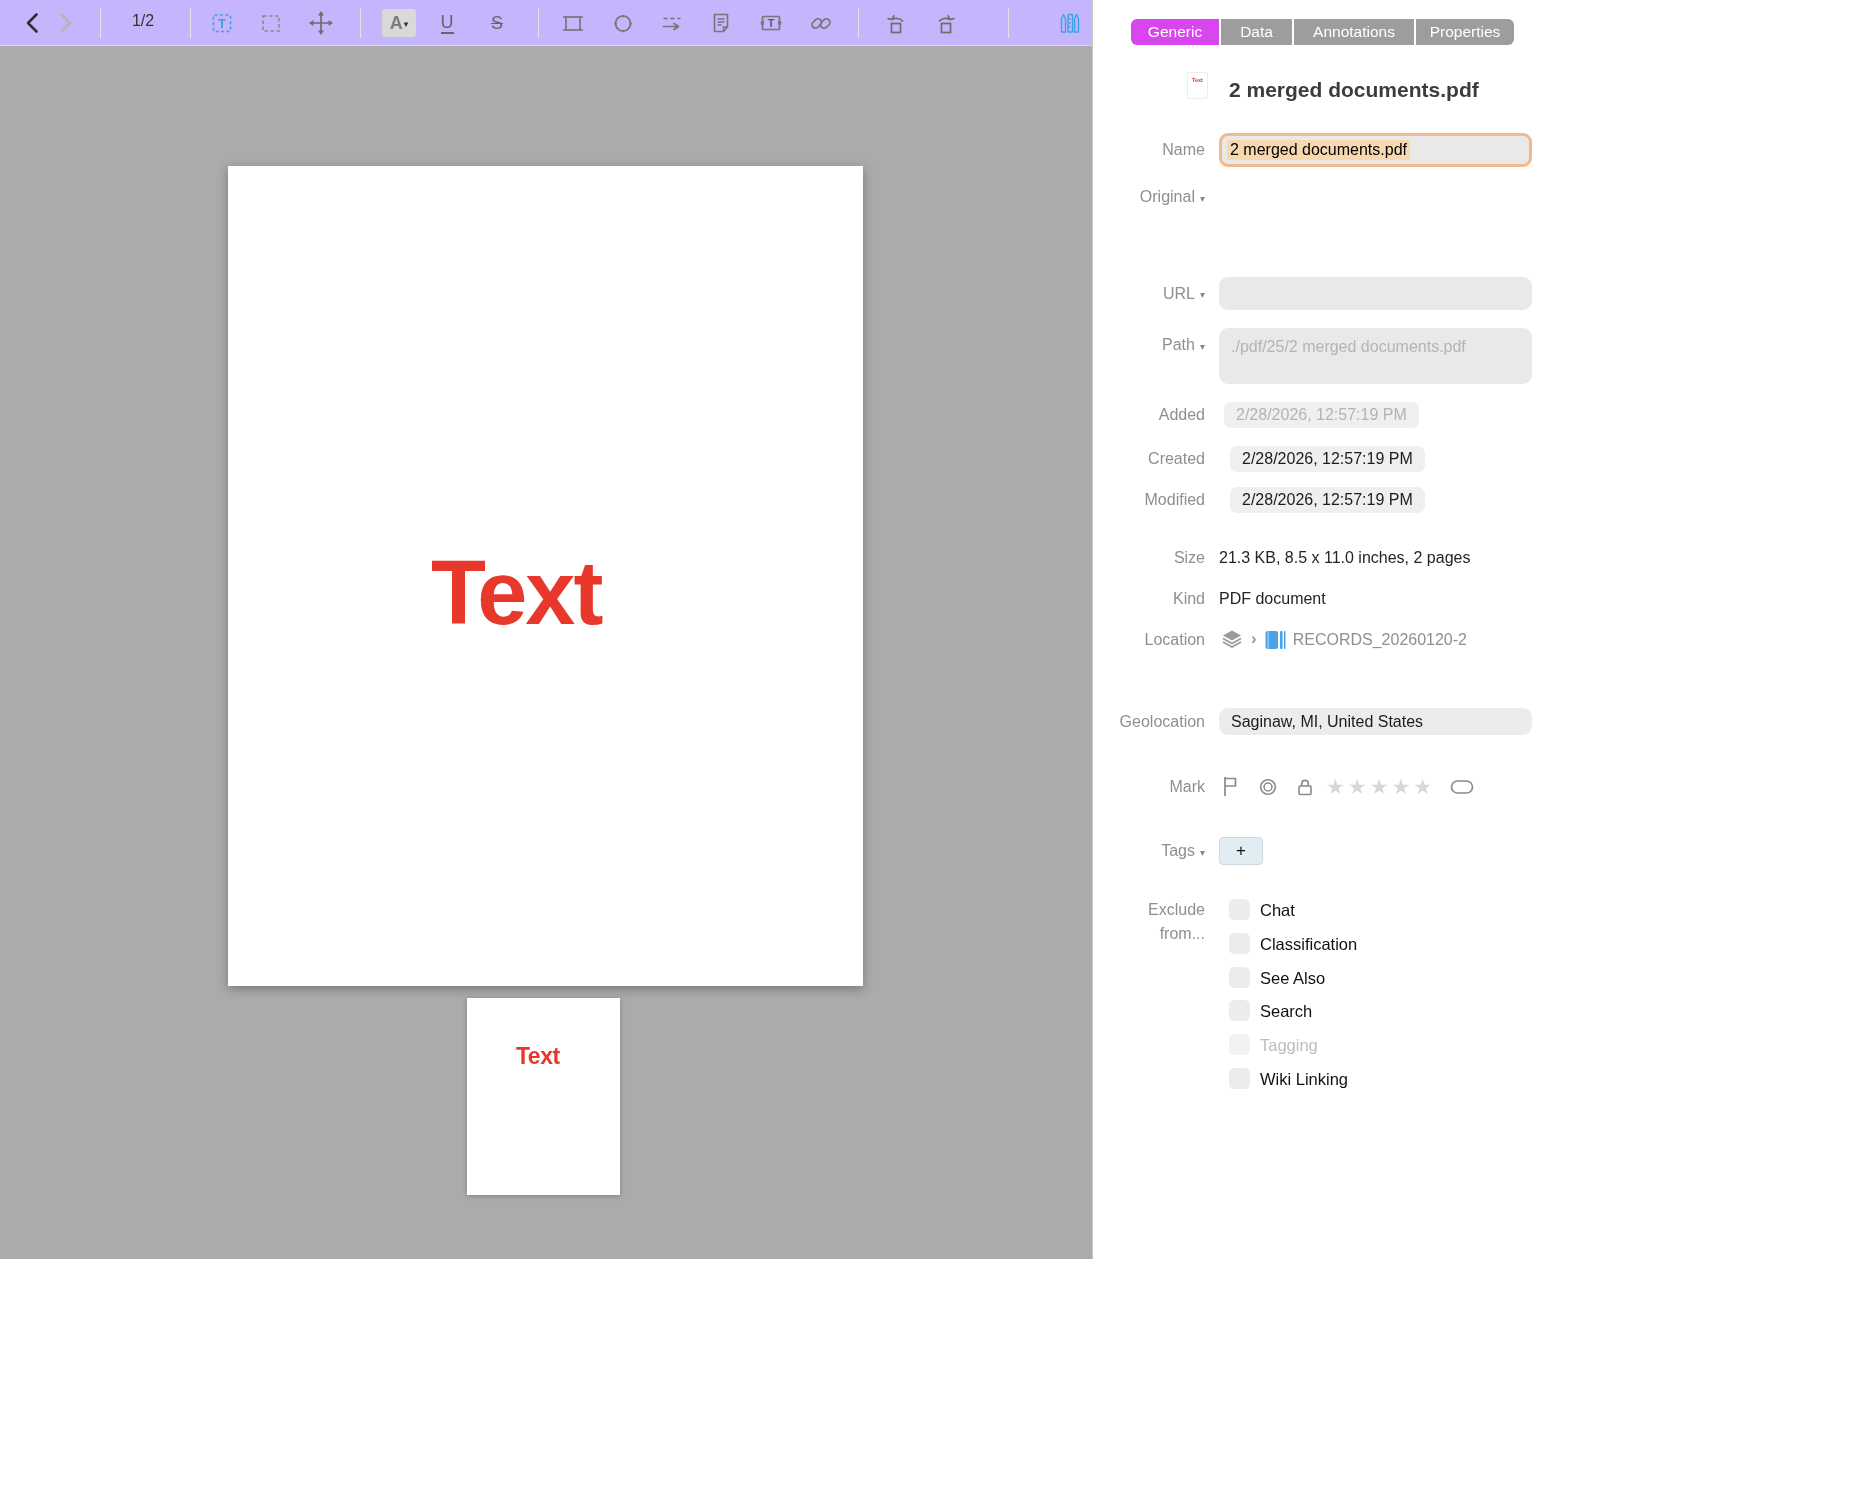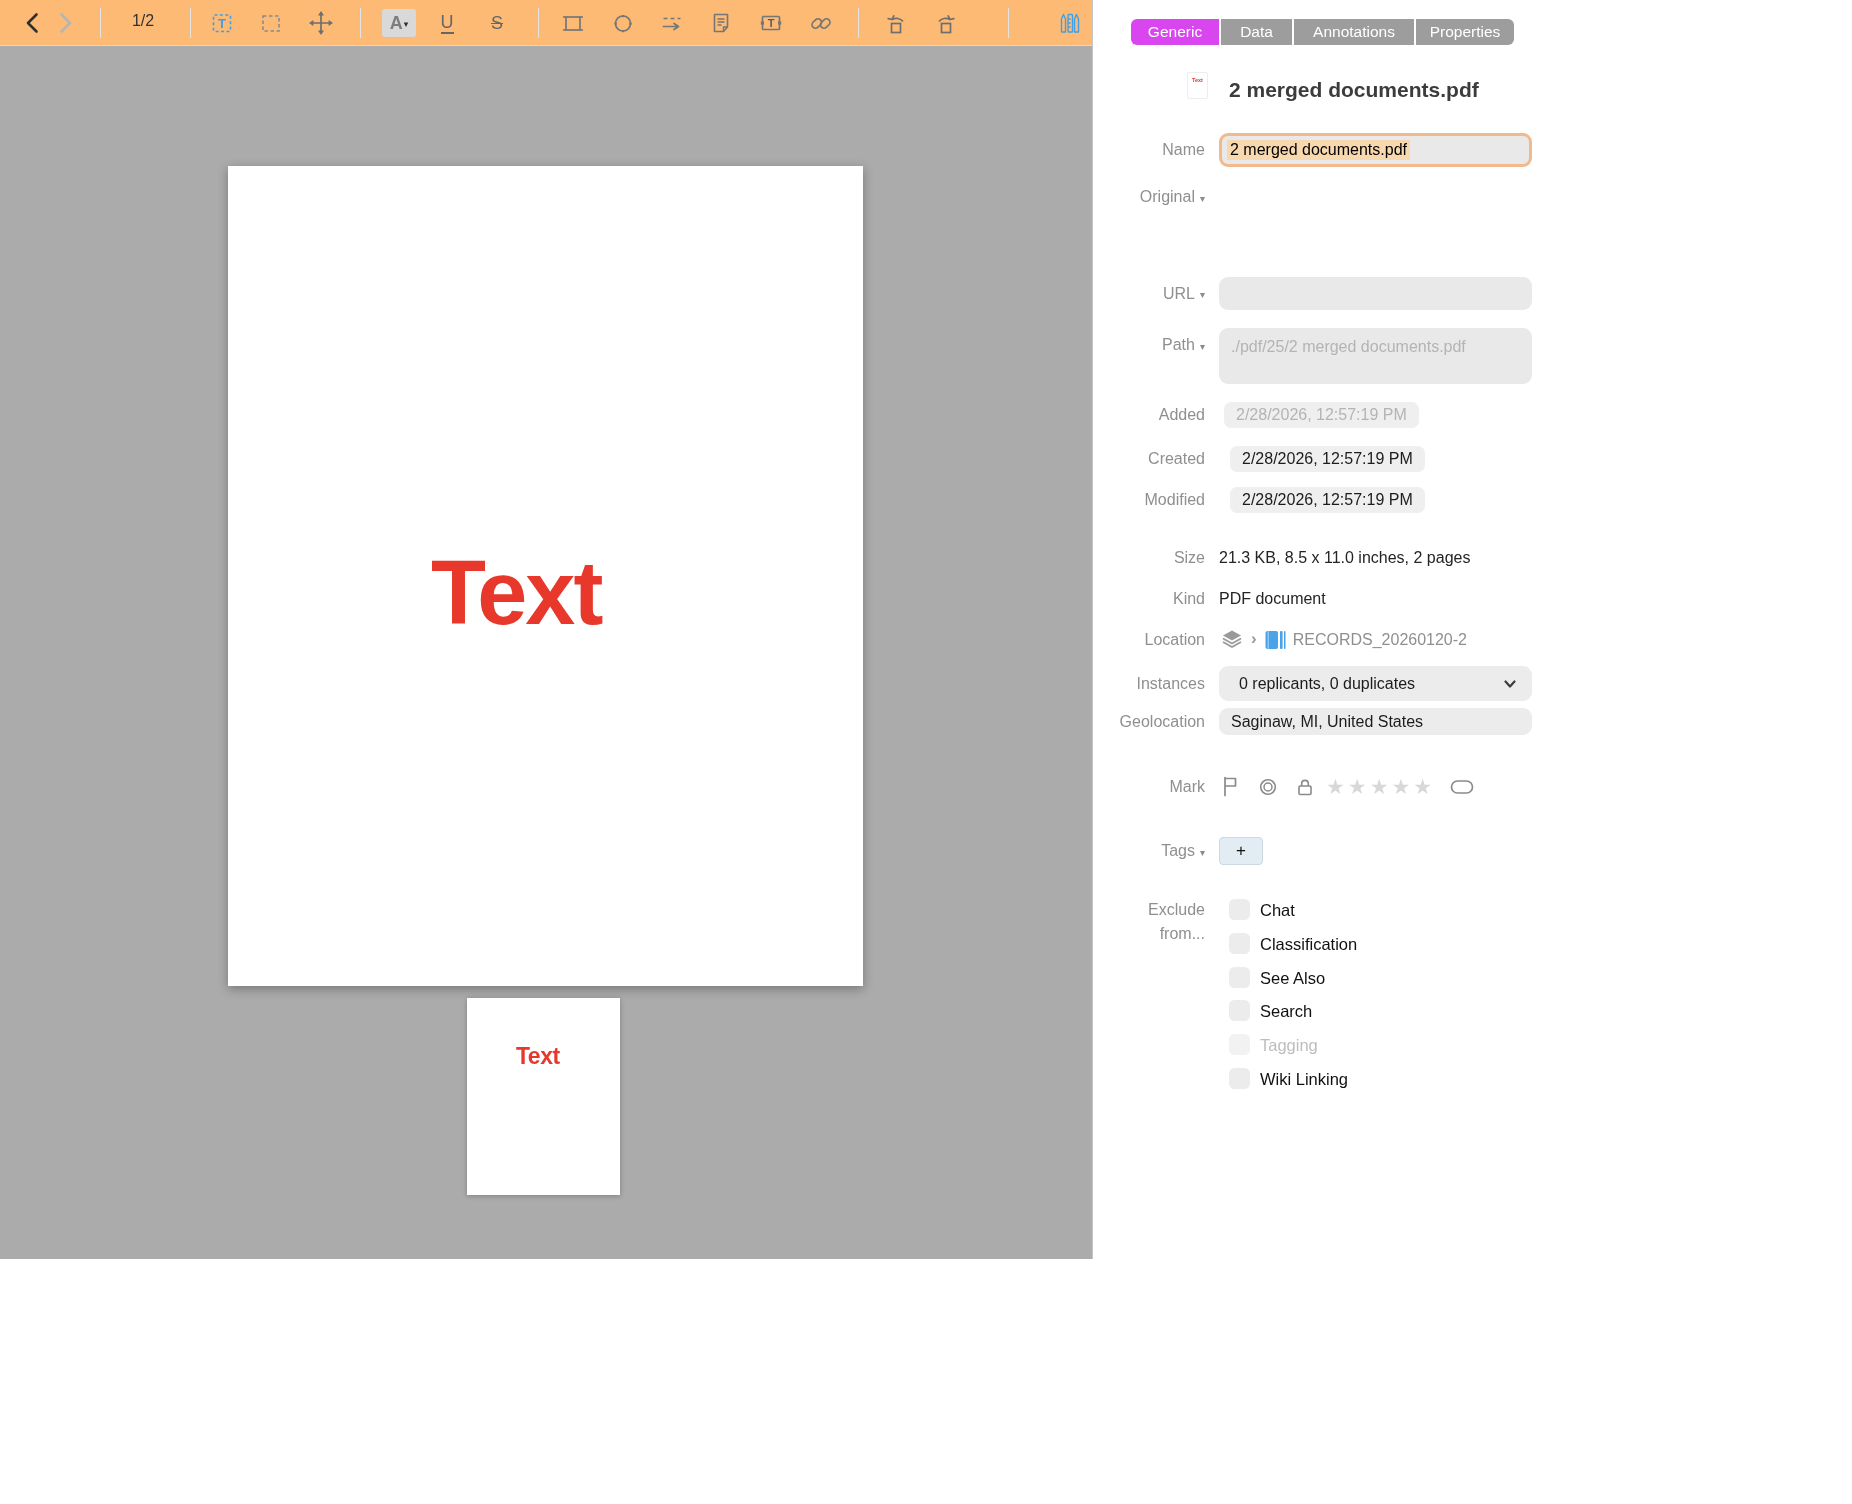--- a/index.html
+++ b/index.html
@@ -3,21 +3,21 @@
 <meta charset="utf-8">
 <style>
   * { margin:0; padding:0; box-sizing:border-box; }
   html,body { width:1852px; height:1504px; background:#ffffff; overflow:hidden;
               font-family:"Liberation Sans", sans-serif; -webkit-font-smoothing:antialiased; }
 
   
   .left { position:absolute; left:0; top:0; width:1093px; height:1259px;
           border-right:1px solid #c6c6c6; background:#ababab; }
   .toolbar { position:absolute; left:0; top:0; width:100%; height:46px;
-             background:#fdba74; border-bottom:1px solid #dadada; }
+             background:#c4b5fd; border-bottom:1px solid #dadada; }
   .titem { position:absolute; top:10px; width:26px; height:26px; display:flex;
            align-items:center; justify-content:center; }
   .tdiv  { position:absolute; top:8px; width:1px; height:30px; background:#e3e3e3; }
   .pageind { position:absolute; top:12px; font-size:16px; color:#333; width:40px; text-align:center; }
   .aBox { position:absolute; top:9px; width:34px; height:28px; background:#d9d9d9; border-radius:3px;
           display:flex; align-items:center; justify-content:center; gap:1px; }
   .aBox .A { font-size:18px; font-weight:bold; color:#7d7d7d; }
   .aBox .tri { font-size:9px; color:#2e2e2e; margin-top:2px; }
   .uGlyph { font-size:18px; color:#666; border-bottom:2px solid #666; line-height:1; padding-bottom:1px; }
   .sGlyph { font-size:18px; color:#666; text-decoration:line-through; line-height:1; }
@@ -315,29 +315,20 @@
       <svg width="24" height="24">
         <rect x="2.5" y="3" width="12.5" height="18" rx="2" fill="#4aa3e9"></rect>
         <rect x="4.5" y="3" width="1.5" height="18" fill="#8cc6f2"></rect>
         <rect x="17" y="3" width="2.6" height="18" rx="1" fill="#4aa3e9"></rect>
         <rect x="21" y="3" width="1.5" height="18" rx="0.7" fill="#4aa3e9"></rect>
       </svg>
       <span class="loc">RECORDS_20260120-2</span>
     </div>
   </div>
 
-  <div class="prow" style="top:666px">
-    <div class="lab">Instances</div>
-    <div class="instPill">
-      <span class="val">0 replicants, 0 duplicates</span>
-      <svg width="16" height="16">
-        <path d="M3.5 5.5 L8 10.5 L12.5 5.5" fill="none" stroke="#3c3c3c" stroke-width="2.2" stroke-linecap="round" stroke-linejoin="round"></path>
-      </svg>
-    </div>
-  </div>
 
   <div class="prow" style="top:708px">
     <div class="lab">Geolocation</div>
     <div class="geoPill">
       <span>Saginaw, MI, United States</span>
     </div>
   </div>
 
   <div class="prow" style="top:774px">
     <div class="lab">Mark</div>

